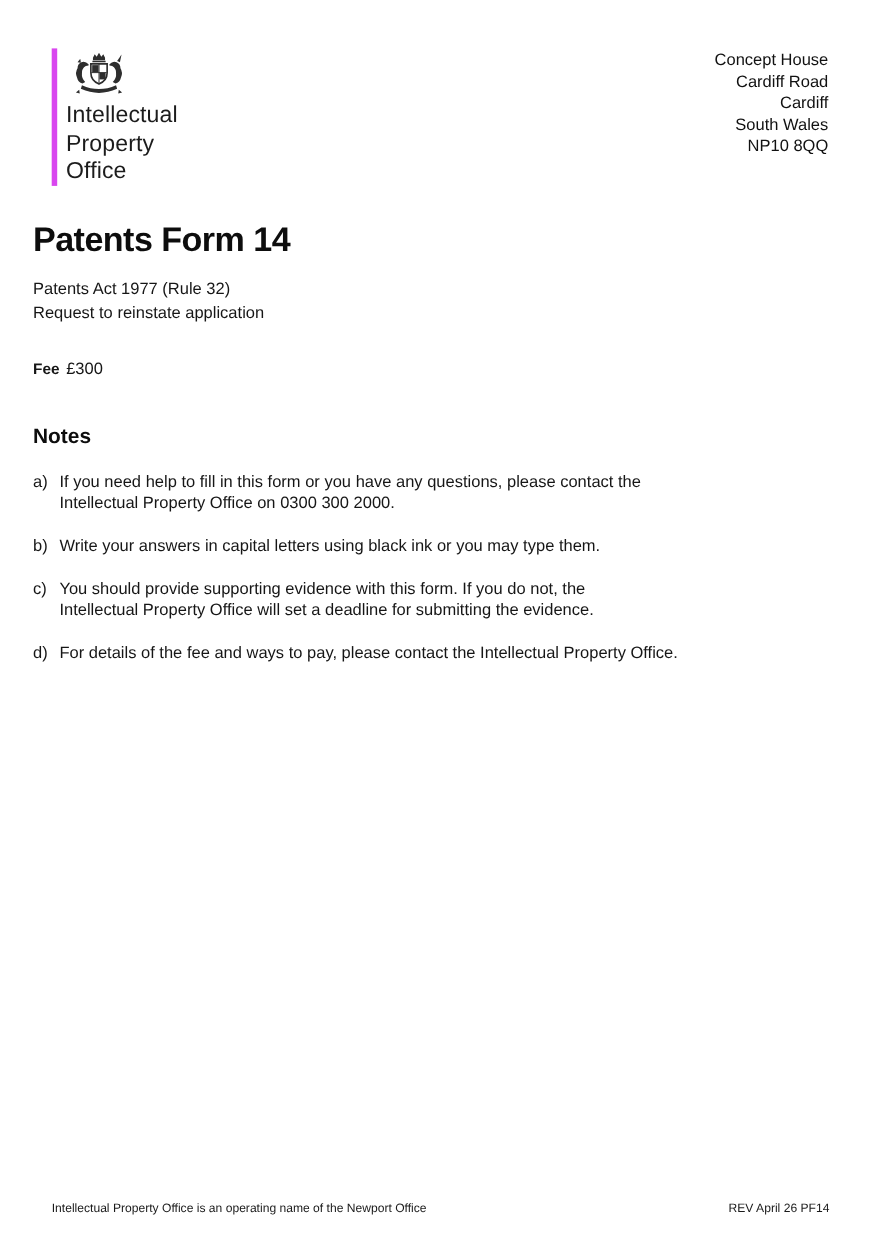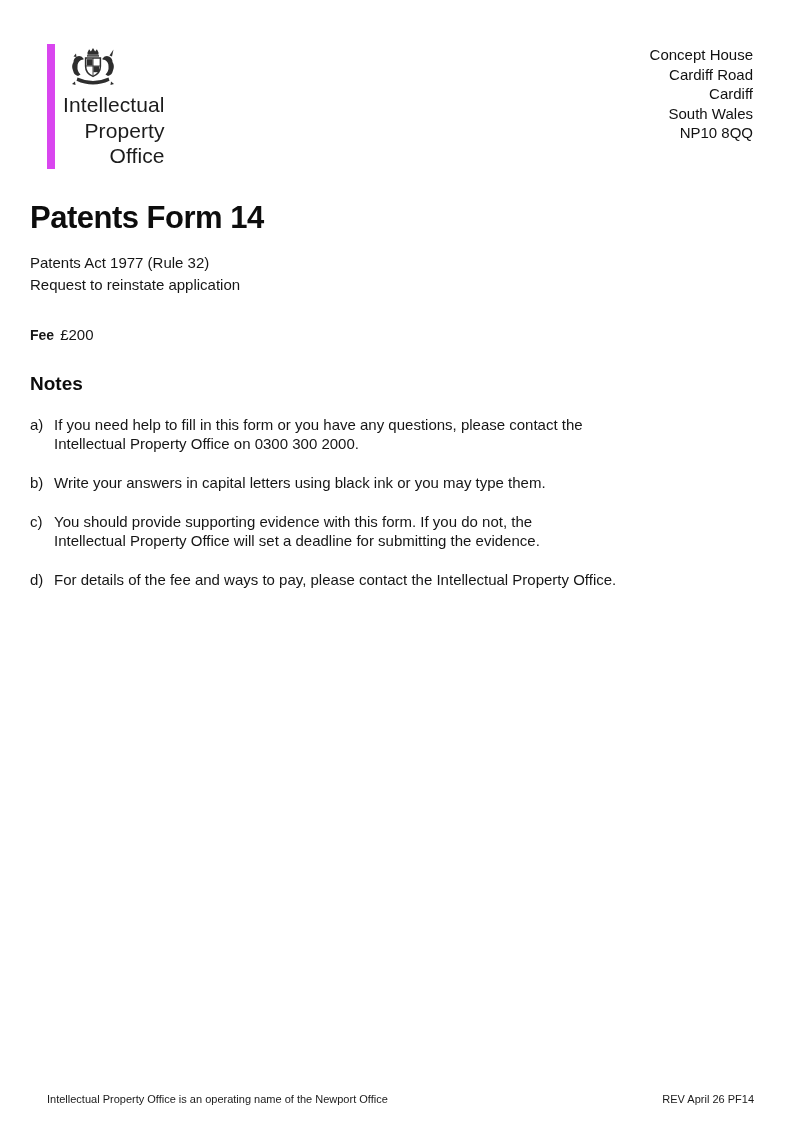--- a/index.html
+++ b/index.html
@@ -19,24 +19,23 @@
   .header {
     position: absolute;
     top: 44px;
     left: 47px;
     right: 47px;
     display: flex;
     justify-content: space-between;
     align-items: flex-start;
   }
   .logo-block {
-    border-left: 8px solid #d946ef;
+    border-left: 5px solid #d946ef;
     padding-left: 8px;
     min-height: 116px;
-    text-align: right;
   }
   .crest {
     display: block;
     margin: 1px 0 3px 6px;
   }
   .logo-text {
     font-size: 21px;
     line-height: 25.5px;
     font-weight: 400;
     color: #1c1c1c;
@@ -78,21 +77,21 @@
     margin-top: 31px;
     font-size: 15px;
     line-height: 20px;
   }
   .fee-line .fee-label {
     font-weight: 700;
     font-size: 14px;
     margin-right: 6px;
   }
   .notes-heading {
-    margin-top: 27px;
+    margin-top: 40px;
     font-size: 19px;
     font-weight: 700;
     line-height: 24px;
     color: #0d0d0d;
   }
   .notes-list {
     margin-top: 19px;
     list-style: none;
   }
   .note-item {
@@ -169,21 +168,21 @@
   </div>
 
   <div class="main">
     <h1 class="form-title">Patents Form 14</h1>
 
     <div class="act-line">Patents Act 1977 (Rule 32)</div>
 
     <div class="request-line">Request to reinstate application</div>
 
     <div class="fee-line">
-      <span class="fee-label">Fee</span><span>£200</span>
+      <span class="fee-label">Fee</span><span>£300</span>
     </div>
 
     <h2 class="notes-heading">Notes</h2>
 
     <ul class="notes-list">
       <li class="note-item">
         <span class="note-letter">a)</span>
         <span class="note-text">If you need help to fill in this form or you have any questions, please contact the
 Intellectual Property Office on 0300 300 2000.</span>
       </li>

